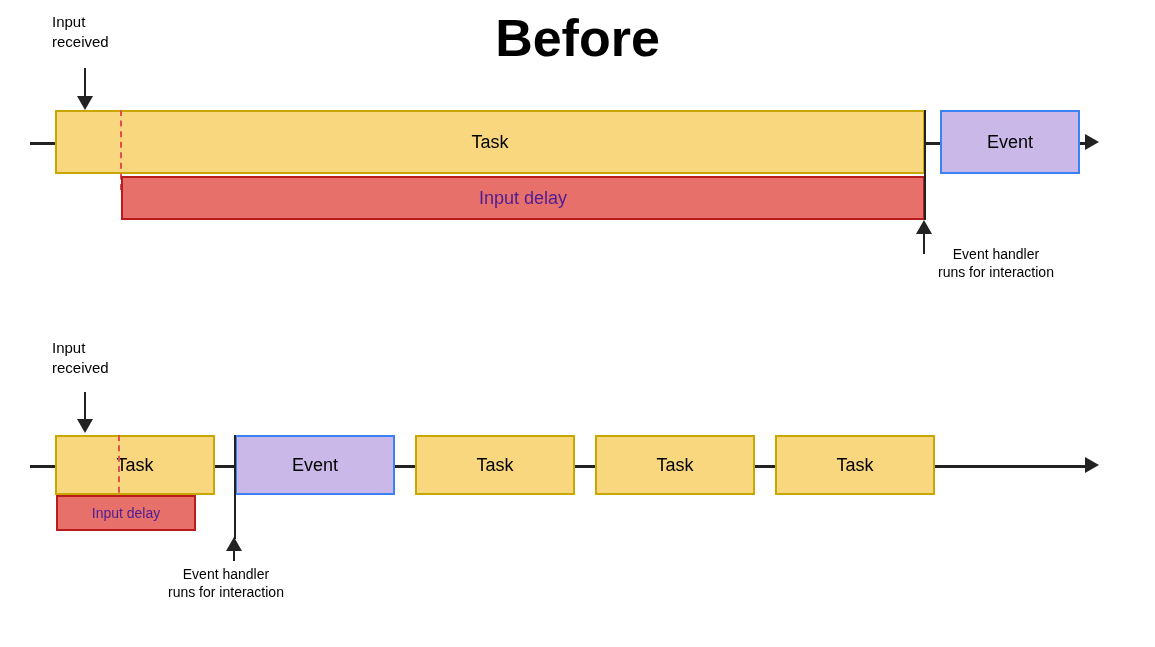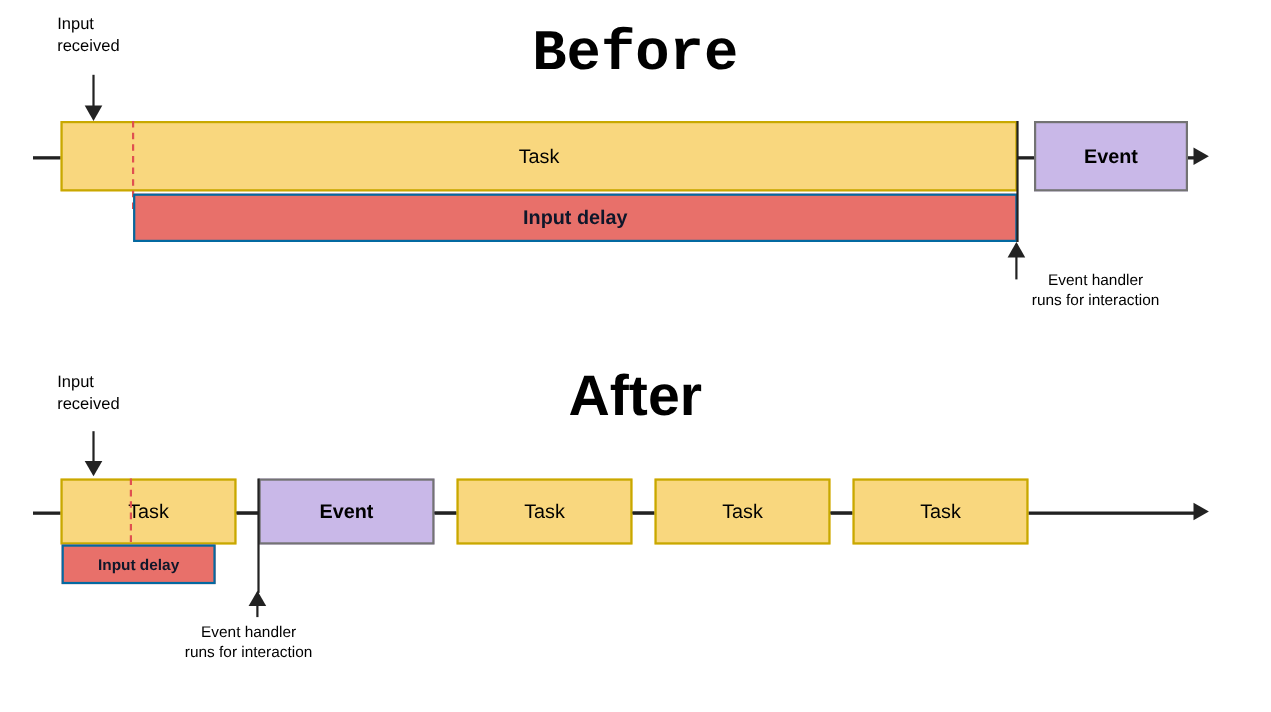--- a/index.html
+++ b/index.html
@@ -70,39 +70,39 @@
       justify-content: center;
       font-size: 18px;
       font-weight: 500;
       text-align: right;
     }
 
     
     .box-event {
       position: absolute;
       background: #c9b8e8;
-      border: 2px solid #737373;
+      border: 2px solid #3b82f6;
       display: flex;
       align-items: center;
       justify-content: center;
       font-size: 18px;
-      font-weight: 700;
+      font-weight: 400;
     }
 
     
     .box-input-delay {
       position: absolute;
       background: #e8706a;
-      border: 2px solid #0369a1;
+      border: 2px solid #b91c1c;
       display: flex;
       align-items: center;
       justify-content: center;
       font-size: 18px;
-      font-weight: 700;
-      color: #0f172a;
+      font-weight: 400;
+      color: #4c1d95;
     }
 
     
     .dashed-v {
       position: absolute;
       width: 2px;
       border-left: 2px dashed #e05050;
     }
 
     
@@ -125,21 +125,21 @@
       position: absolute;
       width: 2px;
       background: #222;
     }
   </style>
 </head>
 <body>
 
 <div class="diagram-container">
 
-  <div class="section-title" style="top:20px; left:0; right:0;font-family:Liberation Mono, monospace;">Before</div>
+  <div class="section-title" style="top:8px; left:0; right:0;">Before</div>
 
   <div class="label" style="top:12px; left:52px; text-align:left; font-size:15px;">Input<br>received</div>
 
   <div class="arrow-stem-v" style="top:68px; left:84px; height:30px;"></div>
 
   <div class="arrow-down" style="top:96px; left:77px;"></div>
 
   <div class="timeline-line" style="top:142px; left:30px; width:1060px;"></div>
 
   <div class="arrow-right" style="top:134px; left:1085px;"></div>
@@ -155,21 +155,20 @@
   <div class="tick-v" style="top:110px; left:924px; height:110px;"></div>
 
   <div class="arrow-stem-v" style="top:222px; left:923px; height:32px;"></div>
 
   <div style="position:absolute; top:220px; left:916px; width:0; height:0;
               border-left:8px solid transparent; border-right:8px solid transparent;
               border-bottom:14px solid #222;"></div>
 
   <div class="label" style="top:245px; left:938px; font-size:14px;">Event handler<br>runs for interaction</div>
 
-  <div class="section-title" style="top:330px; left:0; right:0;">After</div>
 
   <div class="label" style="top:338px; left:52px; text-align:left; font-size:15px;">Input<br>received</div>
 
   <div class="arrow-stem-v" style="top:392px; left:84px; height:28px;"></div>
   <div class="arrow-down" style="top:419px; left:77px;"></div>
 
   <div class="timeline-line" style="top:465px; left:30px; width:1060px;"></div>
   <div class="arrow-right" style="top:457px; left:1085px;"></div>
 
   <div class="box-task" style="top:435px; left:55px; width:160px; height:60px;">Task</div>

